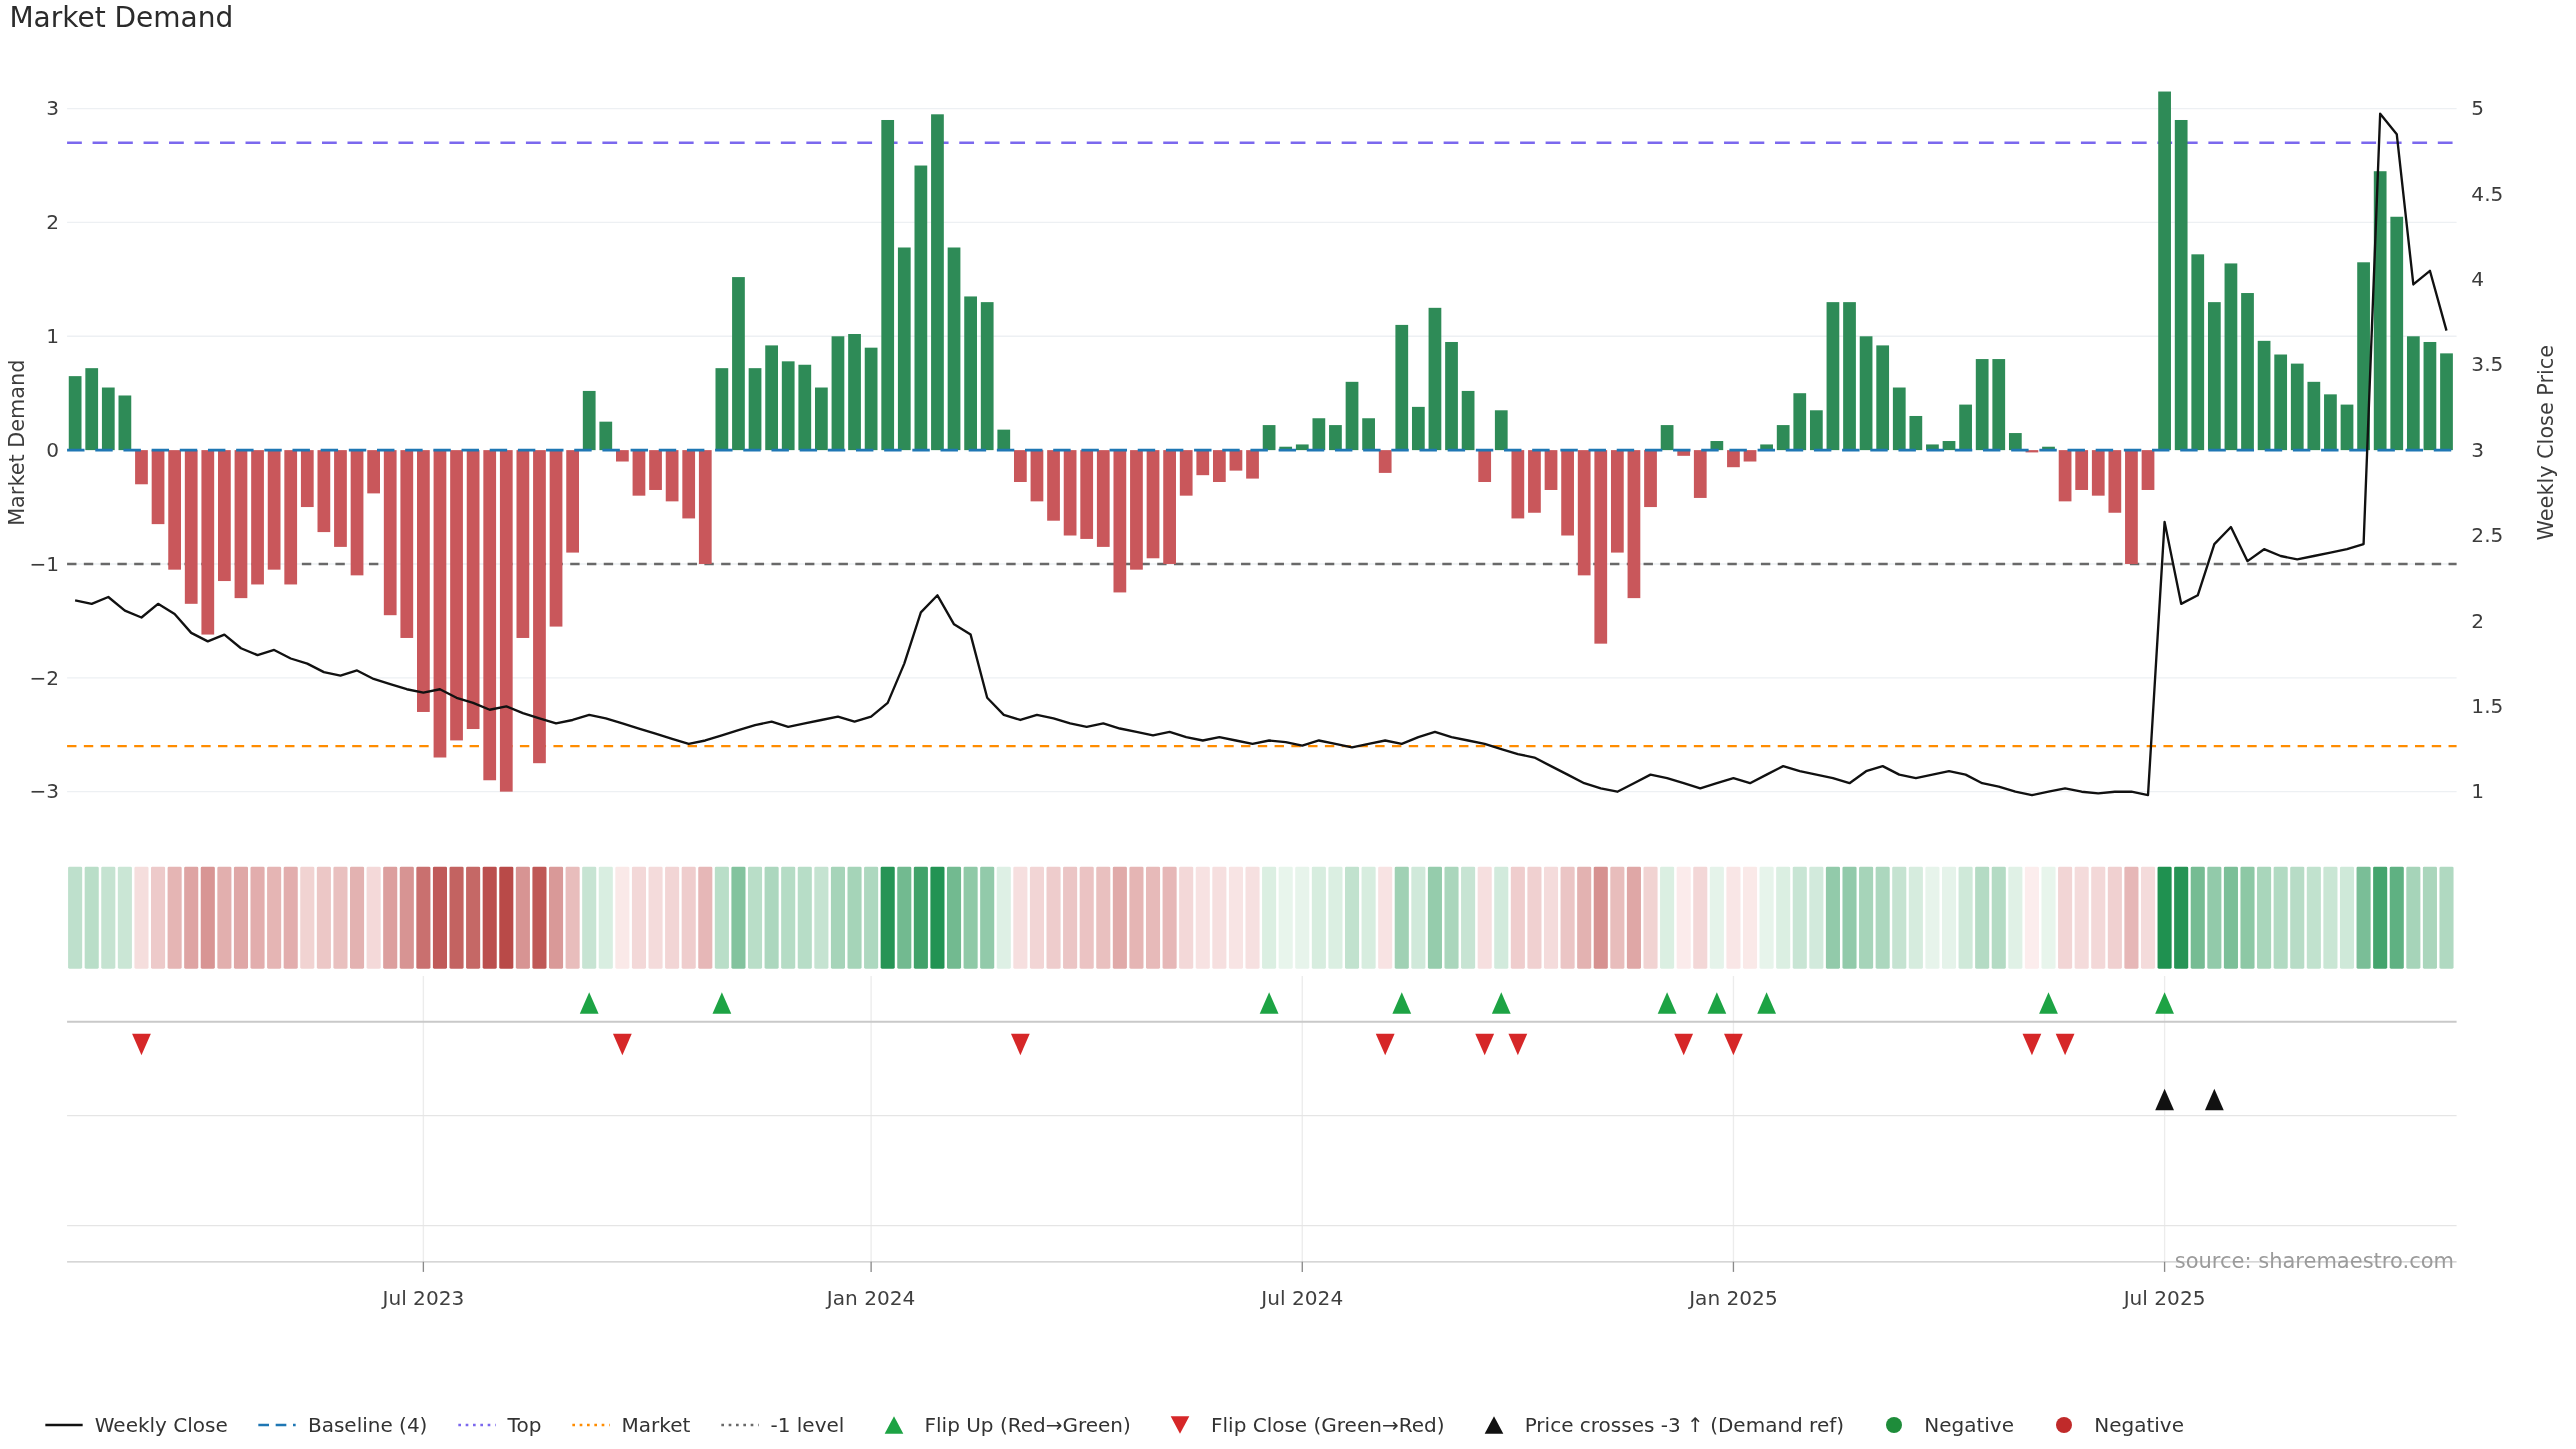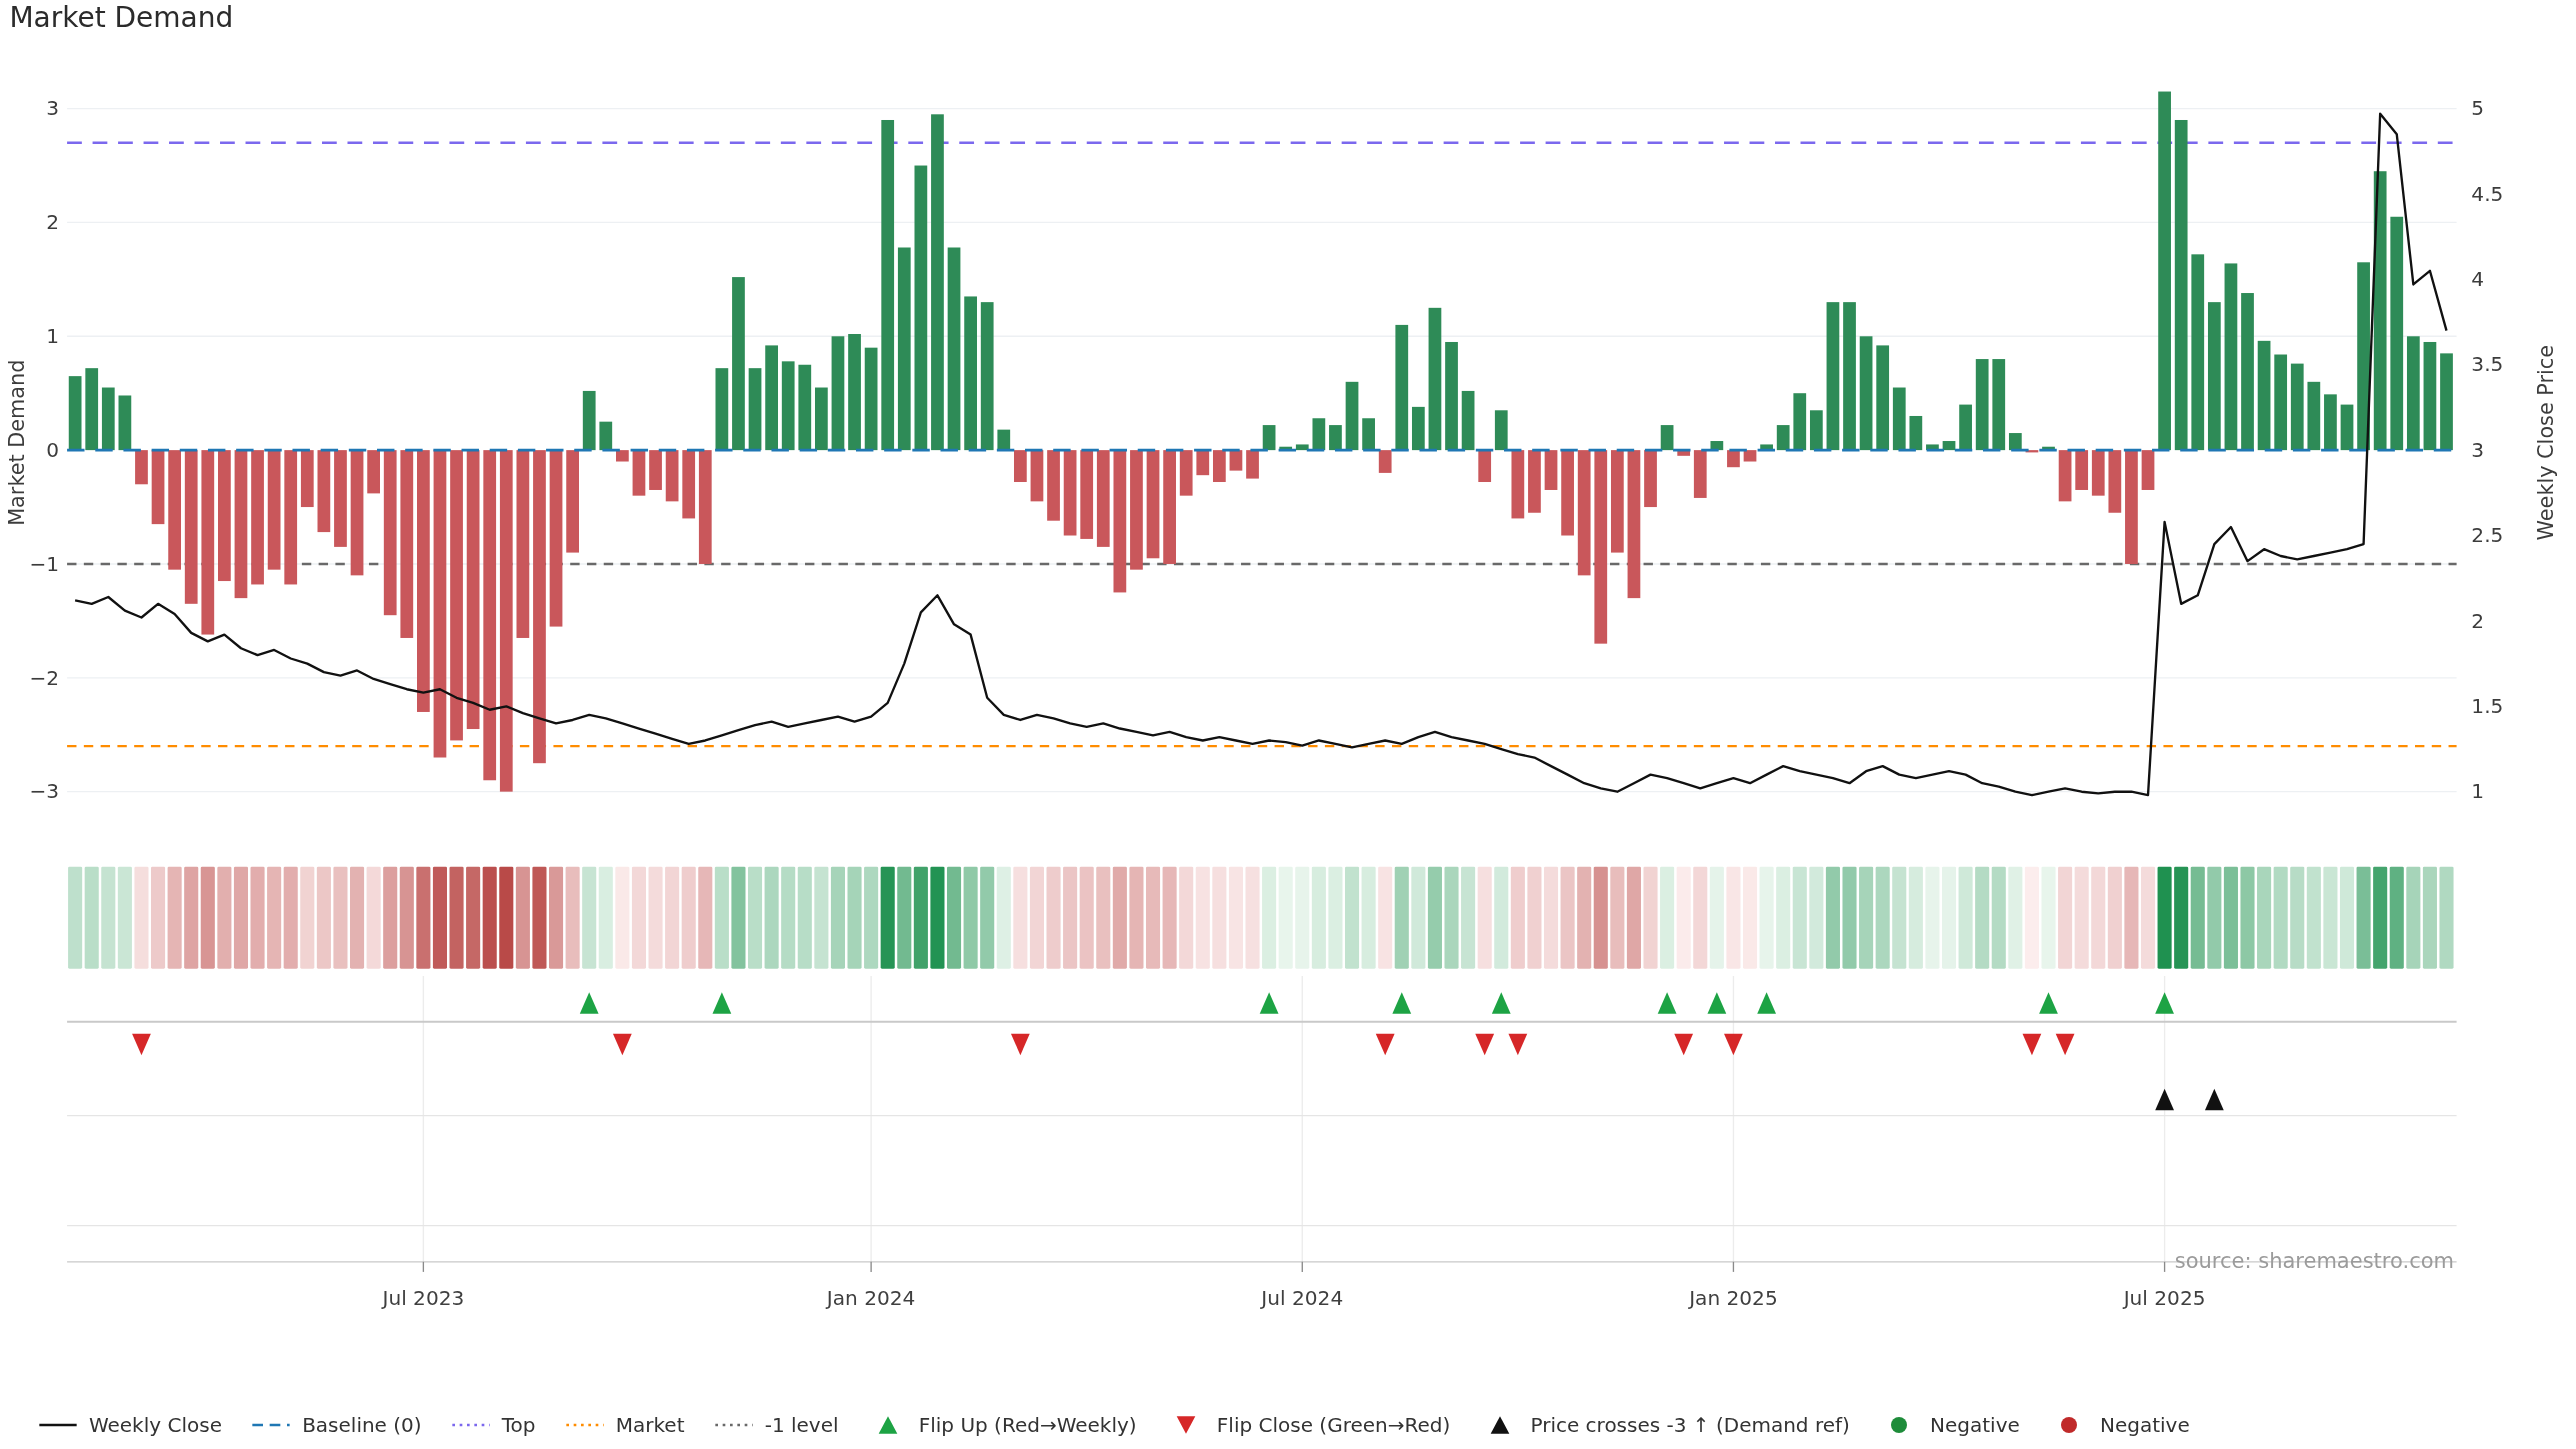--- a/index.html
+++ b/index.html
@@ -410,21 +410,21 @@
       <div class="legend-item">
         <svg width="40" height="24" viewBox="0 0 60 36">
           <line x1="2" x2="58" y1="18" y2="18" stroke="#111111" stroke-width="4"></line>
         </svg>
         <span class="legend-label">Weekly Close</span>
       </div>
       <div class="legend-item">
         <svg width="40" height="24" viewBox="0 0 60 36">
           <line x1="2" x2="58" y1="18" y2="18" stroke="#1f77b4" stroke-width="4" stroke-dasharray="16 10"></line>
         </svg>
-        <span class="legend-label">Baseline (0)</span>
+        <span class="legend-label">Baseline (4)</span>
       </div>
       <div class="legend-item">
         <svg width="40" height="24" viewBox="0 0 60 36">
           <line x1="2" x2="58" y1="18" y2="18" stroke="#7b68ee" stroke-width="4" stroke-dasharray="4 7"></line>
         </svg>
         <span class="legend-label">Top</span>
       </div>
       <div class="legend-item">
         <svg width="40" height="24" viewBox="0 0 60 36">
           <line x1="2" x2="58" y1="18" y2="18" stroke="#ff8c00" stroke-width="4" stroke-dasharray="4 7"></line>
@@ -434,21 +434,21 @@
       <div class="legend-item">
         <svg width="40" height="24" viewBox="0 0 60 36">
           <line x1="2" x2="58" y1="18" y2="18" stroke="#696969" stroke-width="4" stroke-dasharray="4 7"></line>
         </svg>
         <span class="legend-label">-1 level</span>
       </div>
       <div class="legend-item">
         <svg width="40" height="24" viewBox="0 0 60 36">
           <path d="M30,5 L44,31 L16,31 Z" fill="#1da344"></path>
         </svg>
-        <span class="legend-label">Flip Up (Red→Weekly)</span>
+        <span class="legend-label">Flip Up (Red→Green)</span>
       </div>
       <div class="legend-item">
         <svg width="40" height="24" viewBox="0 0 60 36">
           <path d="M30,31 L44,5 L16,5 Z" fill="#d62728"></path>
         </svg>
         <span class="legend-label">Flip Close (Green→Red)</span>
       </div>
       <div class="legend-item">
         <svg width="40" height="24" viewBox="0 0 60 36">
           <path d="M30,5 L44,31 L16,31 Z" fill="#111111"></path>

